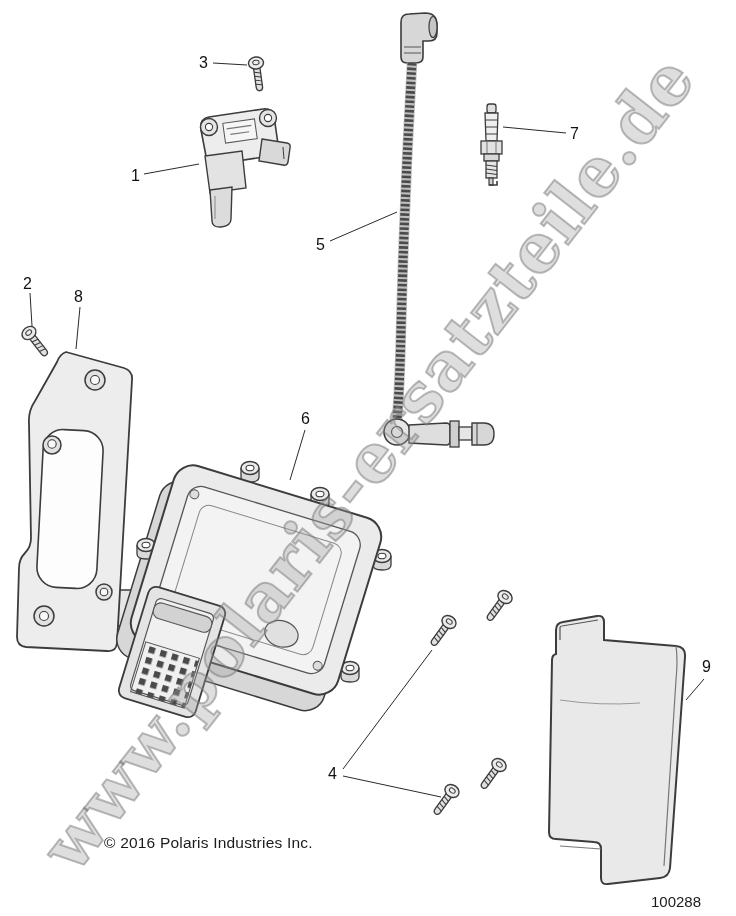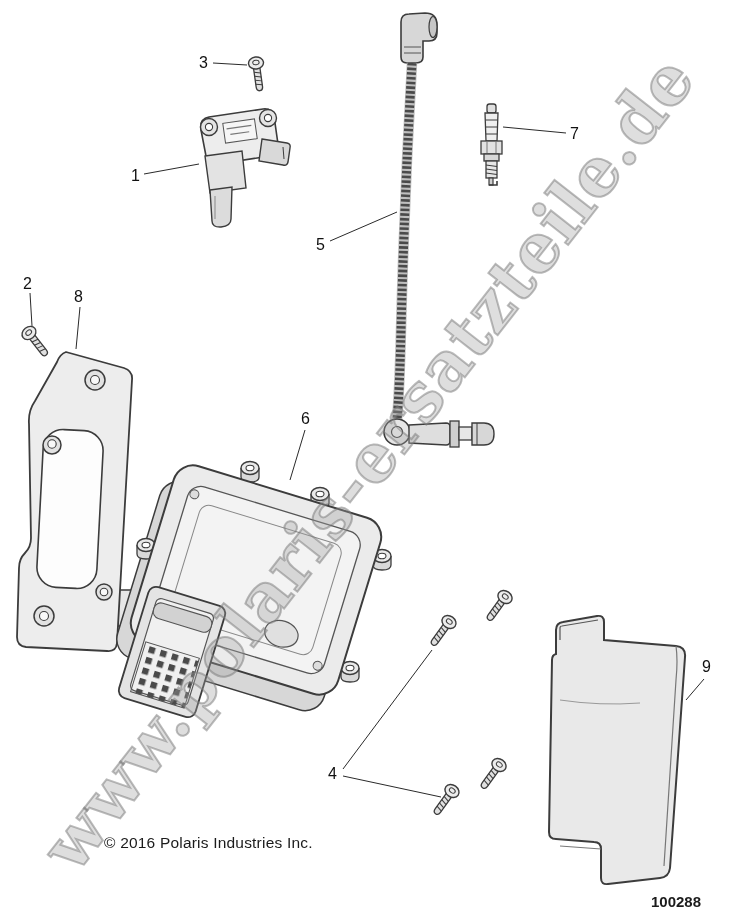--- a/index.html
+++ b/index.html
@@ -37,21 +37,20 @@
     color:#1b1b1b;
     letter-spacing:0.2px;
     z-index:3;
   }
   .drawing-number {
     position:absolute;
     left:651px; top:893px;
     font-size:15px;
     color:#1b1b1b;
     z-index:3;
-    font-weight:bold;
   }
 </style>
 </head>
 <body>
 
 <svg class="diagram" width="736" height="916" viewBox="0 0 736 916" xmlns="http://www.w3.org/2000/svg">
 
   <defs>
     <g id="screw">
       <path d="M -3.2,5 L -3.2,24 Q -3.2,28 0,28 Q 3.2,28 3.2,24 L 3.2,5 Z" fill="#e0e0e0" stroke="#3c3c3c" stroke-width="1.3"></path>

